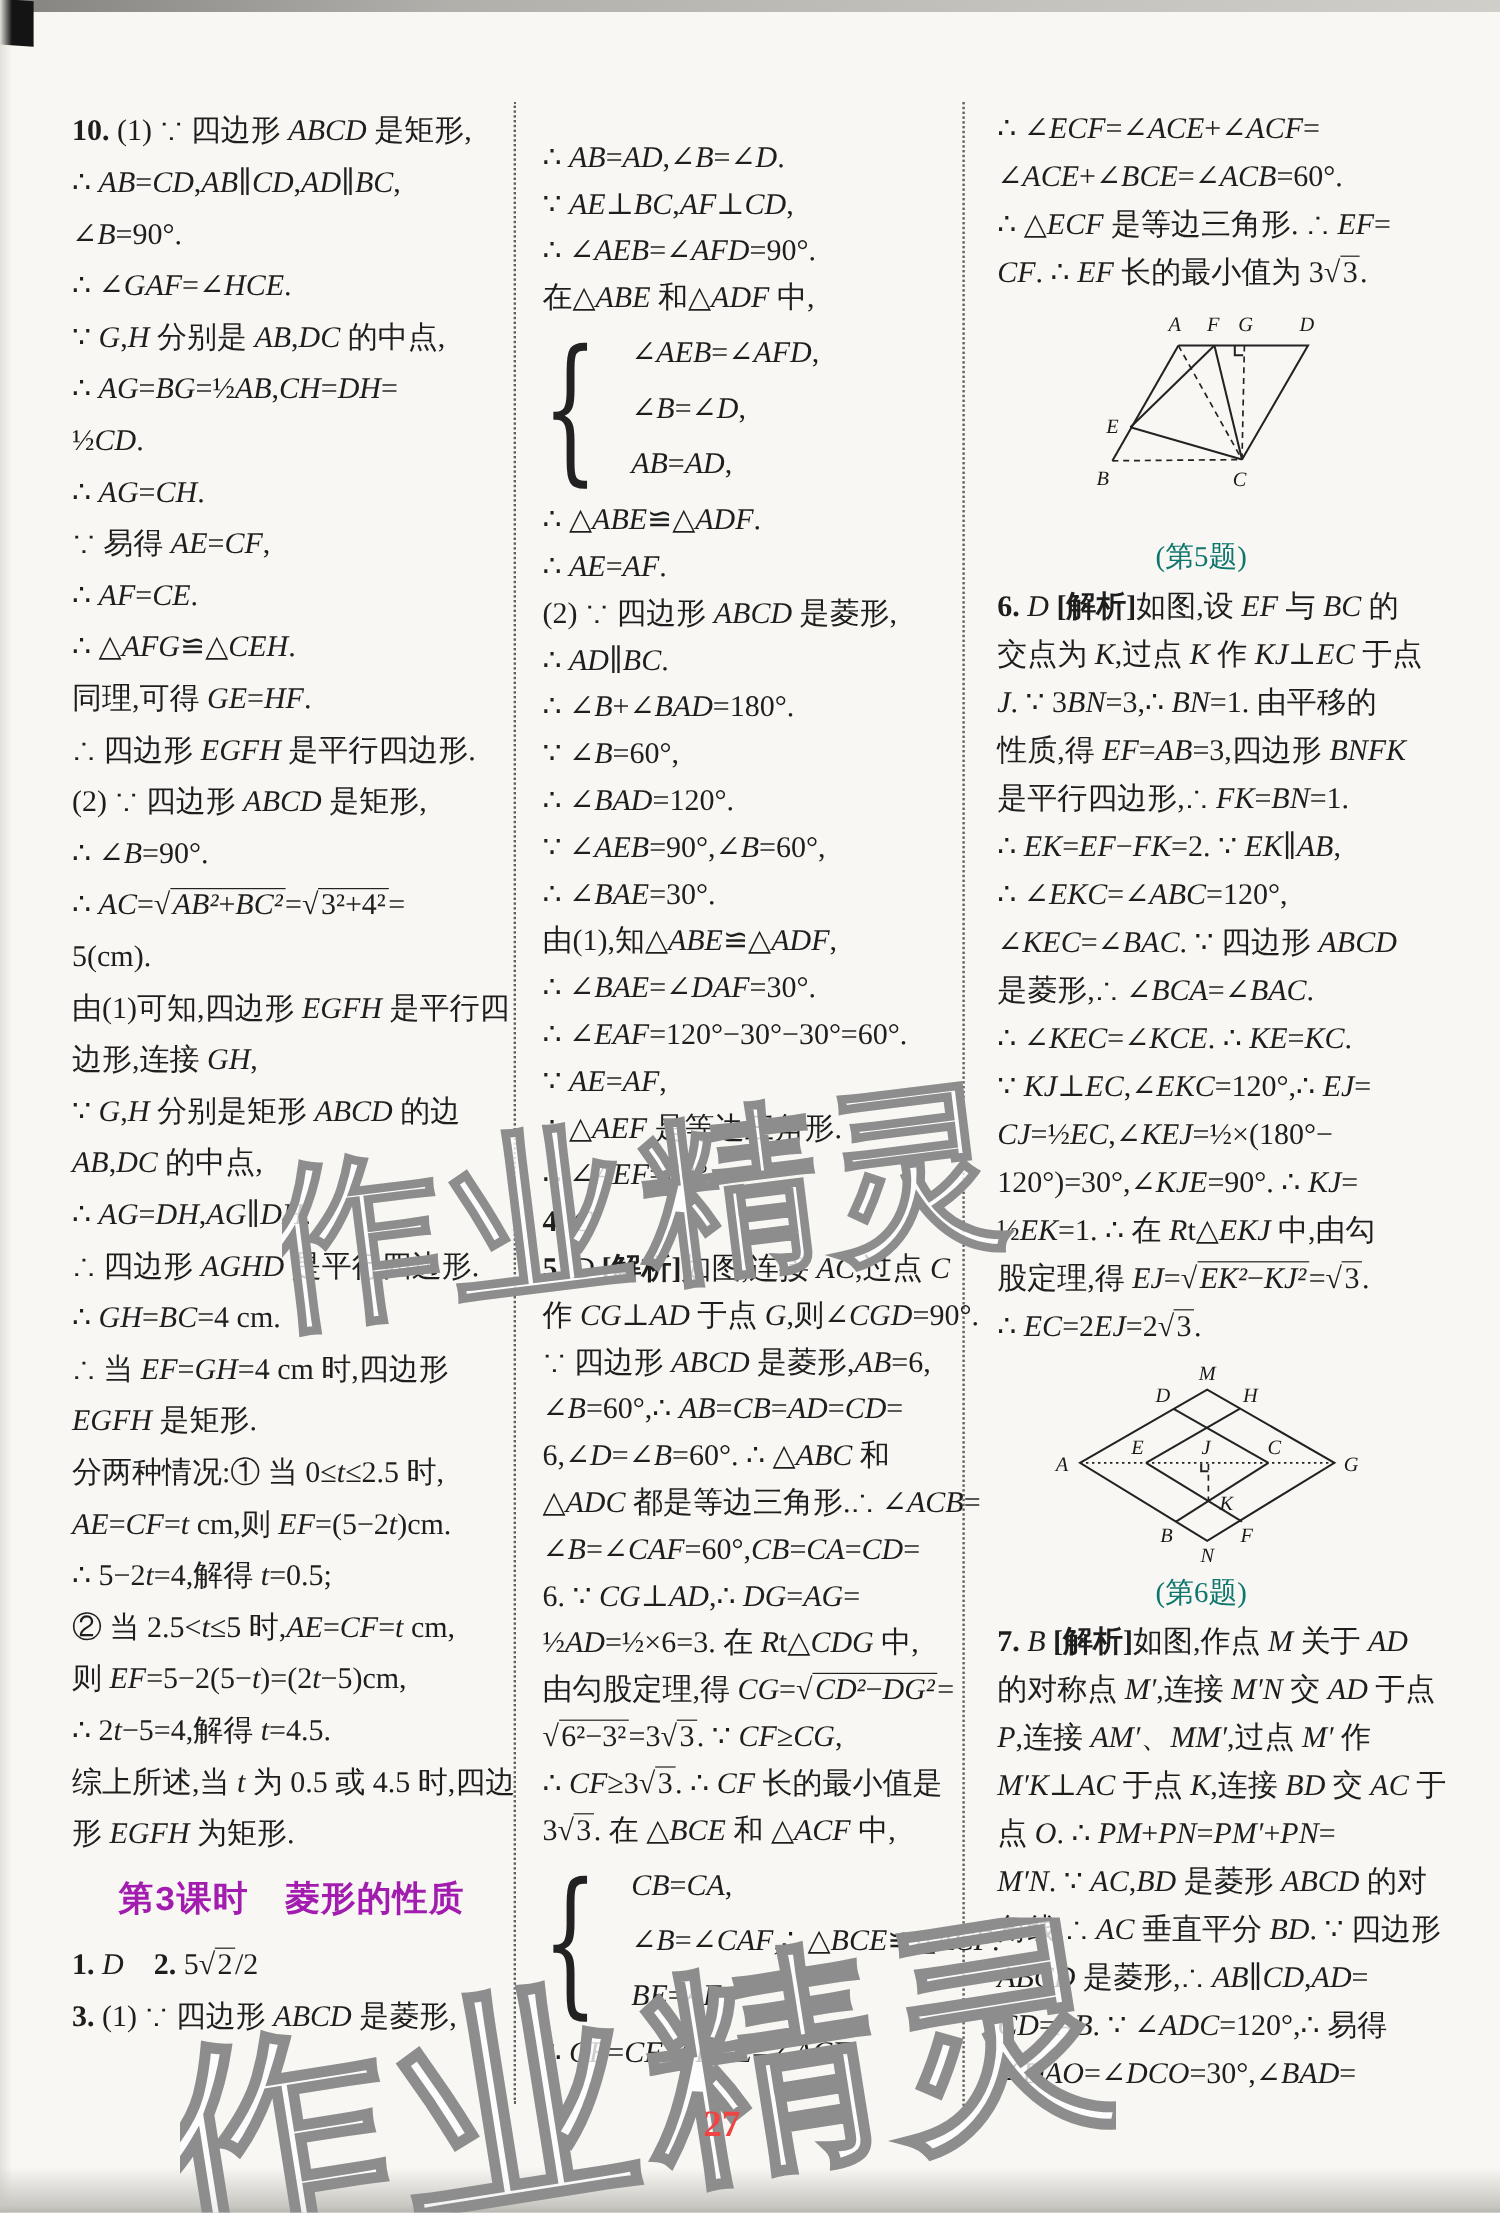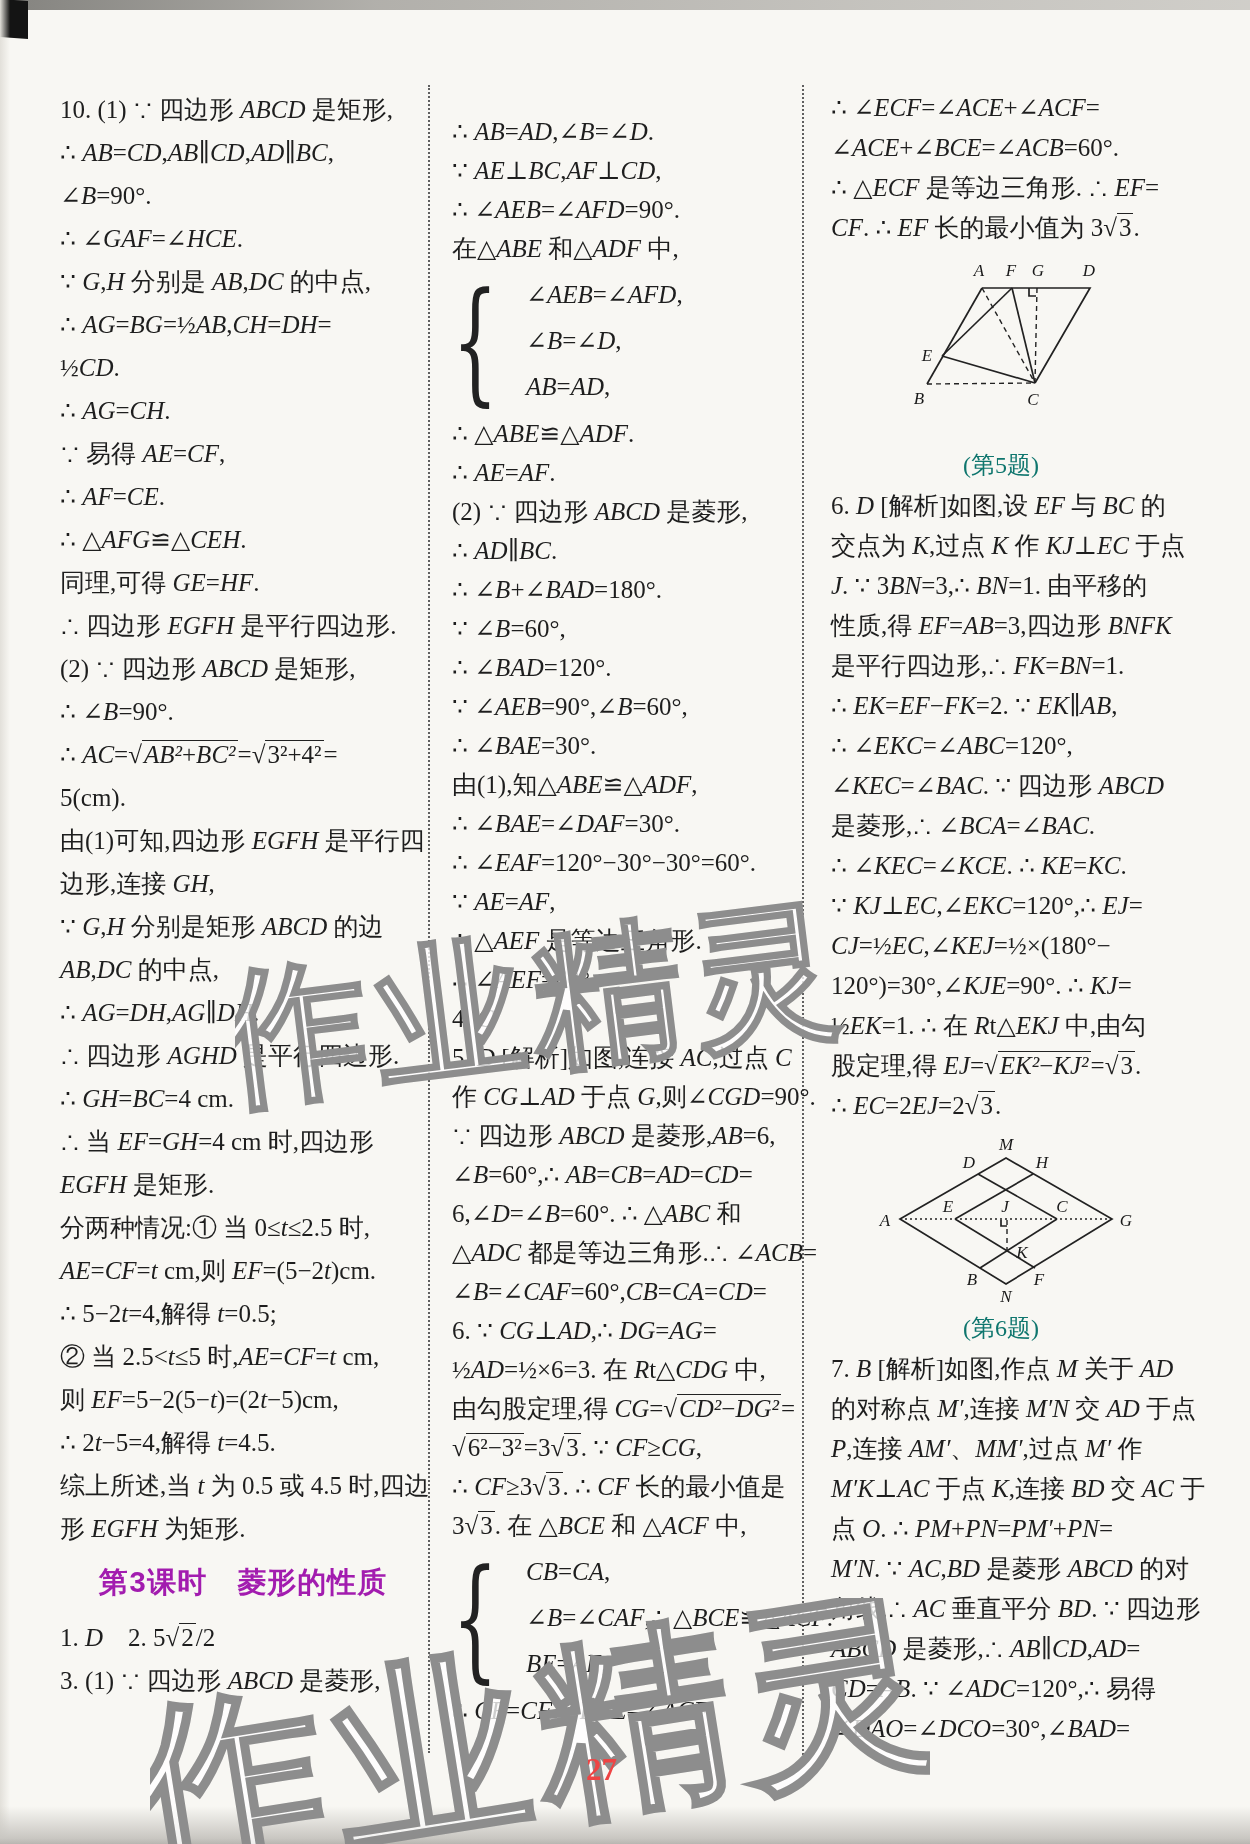--- a/index.html
+++ b/index.html
@@ -16,21 +16,21 @@
   .scan-bottom{position:absolute;left:0;bottom:0;width:1250px;height:38px;
     background:linear-gradient(180deg,rgba(0,0,0,0),#c9c7c2 85%,#b8b6b1);}
   .divider{position:absolute;top:85px;border-left:2px dotted #5f5f5f;width:0;}
   #divider-1{left:428px;height:1668px;}
   #divider-2{left:802px;height:1678px;}
   .col{position:absolute;top:88px;font-size:25px;white-space:nowrap;}
   #col-left{left:60px;width:366px;line-height:43px;}
   #col-middle{left:452px;width:348px;line-height:39px;margin-top:24px;}
   #col-right{left:831px;width:380px;line-height:40px;}
   .line i{font-style:italic;}
-  .line b{font-weight:normal;}
+  .line b{font-weight:bold;}
   .sq{white-space:nowrap;}
   .rad{display:inline-block;border-top:1.6px solid #222;padding:0 2px;line-height:1.1;}
   .heading{font-weight:bold;font-size:29px;text-align:center;letter-spacing:1px;
     line-height:46px;margin:12px 0 8px;color:#a21caf;font-family:Liberation Mono, monospace;}
   .brace-group{display:flex;align-items:center;margin:4px 0;}
   .brace{font-family:"DejaVu Serif",serif;font-size:132px;line-height:132px;font-weight:300;
     transform:scaleX(.55);transform-origin:left center;margin-right:-10px;color:#222;}
   .brace-lines .line{line-height:46px;}
   .figure{text-align:center;margin:10px 0 4px;position:relative;left:-20px;}
   .figure svg{display:block;margin:0 auto;}

